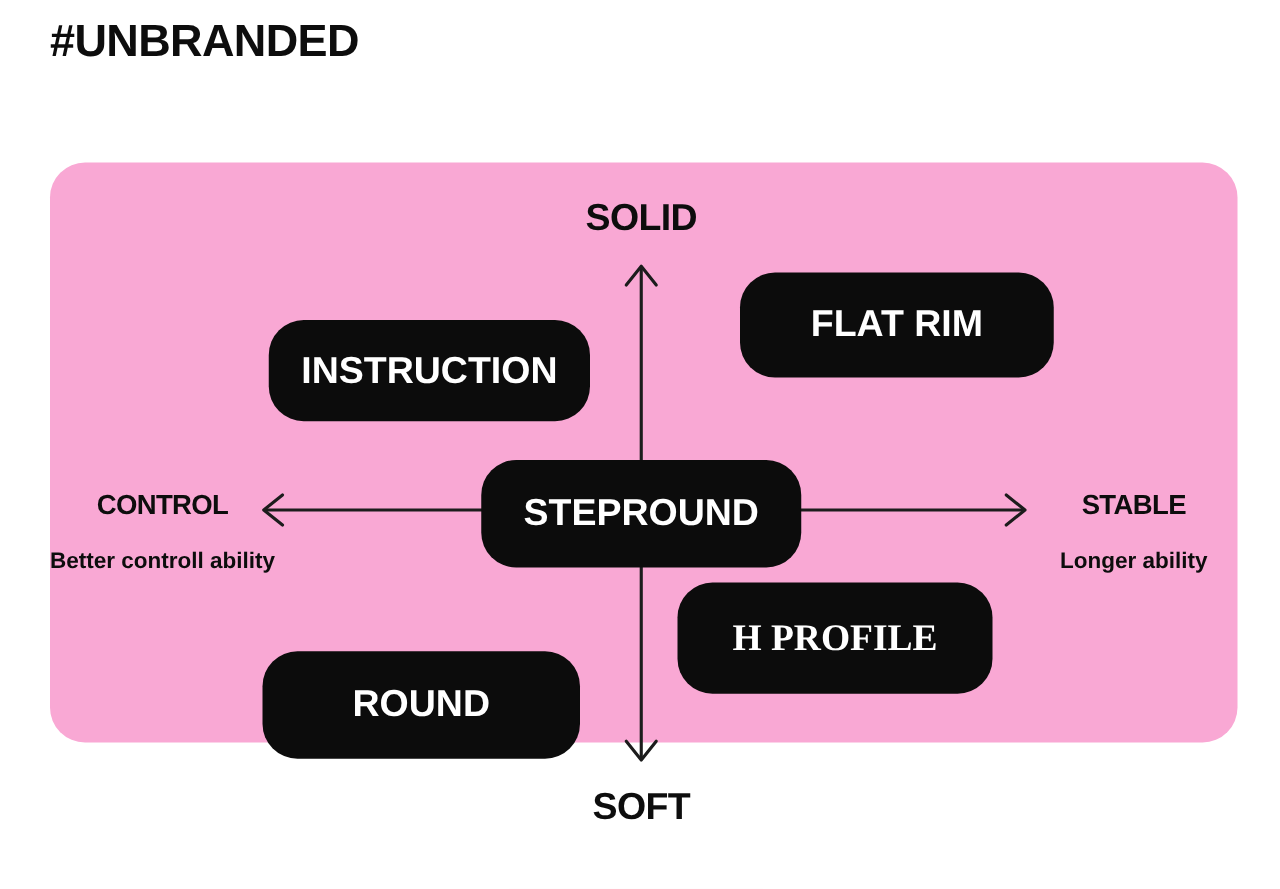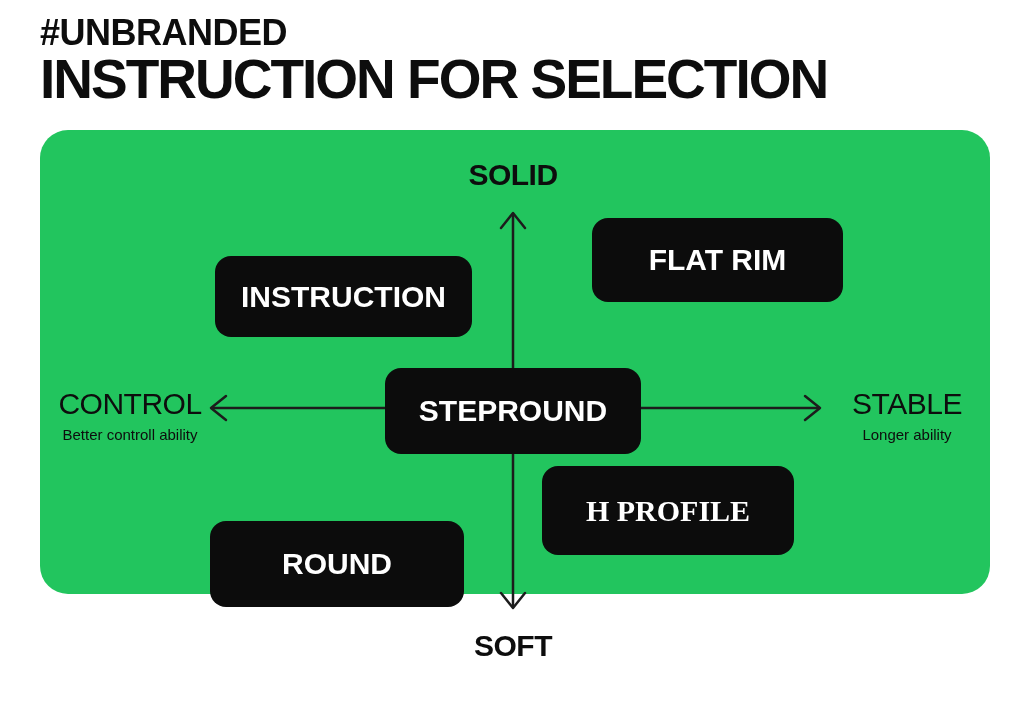--- a/index.html
+++ b/index.html
@@ -21,67 +21,66 @@
   .title {
     margin-top: 6px;
     font-size: 55px; font-weight: 800; color: #0d0d0d;
     letter-spacing: -2px; line-height: 50px; white-space: nowrap;
   }
 
   
   .panel {
     position: absolute; left: 40px; top: 130px;
     width: 950px; height: 464px;
-    background: #22c55e; border-radius: 28px;
+    background: #f9a8d4; border-radius: 28px;
   }
 
   
   .axes-svg { position: absolute; left: 0; top: 0; width: 950px; height: 560px; overflow: visible; }
 
   
   .axis-label {
     position: absolute; color: #0d0d0d; font-weight: 800;
     font-size: 30px; line-height: 30px; letter-spacing: -0.5px; white-space: nowrap;
   }
   .axis-label.top    { left: 473px; top: 30px;  transform: translateX(-50%); }
   .axis-label.bottom { left: 473px; top: 501px; transform: translateX(-50%); }
 
   .axis-side { position: absolute; width: 220px; text-align: center; }
   .axis-side.left  { left: -20px;  top: 258px; }
   .axis-side.right { left: 757px;  top: 258px; }
   .axis-side .main {
-    font-size: 30px; font-weight: 400; color: #0d0d0d;
+    font-size: 22px; font-weight: 700; color: #0d0d0d;
     line-height: 32px; letter-spacing: -0.5px; white-space: nowrap;
   }
   .axis-side .sub {
-    font-size: 15px; font-weight: 400; color: #0d0d0d;
-    line-height: 24px; margin-top: 3px; white-space: nowrap;
+    font-size: 18px; font-weight: 700; color: #0d0d0d;
+    line-height: 24px; margin-top: 16px; white-space: nowrap;
   }
 
   
   .pill {
-    position: absolute; background: #0c0c0c; border-radius: 16px;
+    position: absolute; background: #0c0c0c; border-radius: 28px;
     display: flex; align-items: center; justify-content: center;
     color: #ffffff; font-weight: 800; font-size: 30px;
     letter-spacing: 0px; white-space: nowrap; z-index: 2;
   }
   .pill.stepstraight { left: 175px; top: 126px; width: 257px; height: 81px; }
   .pill.flatrim      { left: 552px; top: 88px;  width: 251px; height: 84px; }
   .pill.stepround    { left: 345px; top: 238px; width: 256px; height: 86px; }
   .pill.round        { left: 170px; top: 391px; width: 254px; height: 86px; }
   .pill.hprofile     { left: 502px; top: 336px; width: 252px; height: 89px; font-family: Liberation Serif, serif; }
 </style>
 </head>
 <body>
 
 <div class="page">
 
   <div class="header">
     <div class="tag">#UNBRANDED</div>
-    <div class="title">INSTRUCTION FOR SELECTION</div>
   </div>
 
   <div class="panel">
 
     <svg class="axes-svg" viewBox="0 0 950 560" fill="none" stroke="#1c1c1c" stroke-width="2.5" stroke-linecap="round" stroke-linejoin="round">
       <line x1="473" y1="84" x2="473" y2="477"></line>
       <line x1="172" y1="278" x2="779" y2="278"></line>
       <polyline points="461,98 473,83 485,98"></polyline>
       <polyline points="461,463 473,478 485,463"></polyline>
       <polyline points="186,266 171,278 186,290"></polyline>

